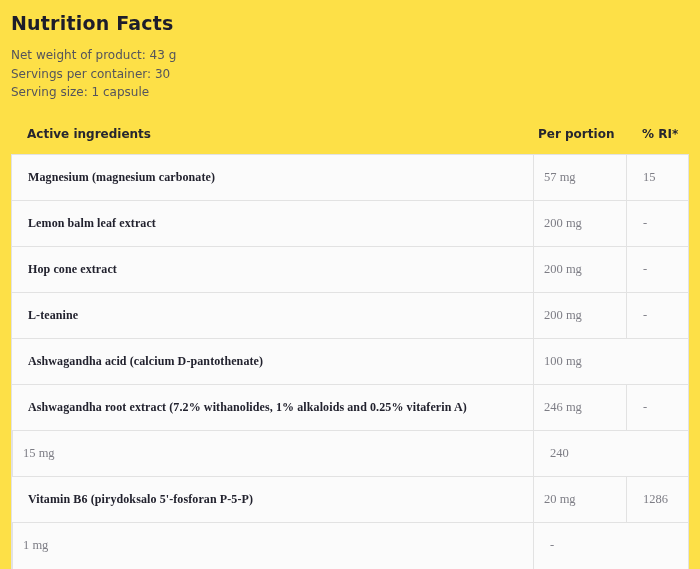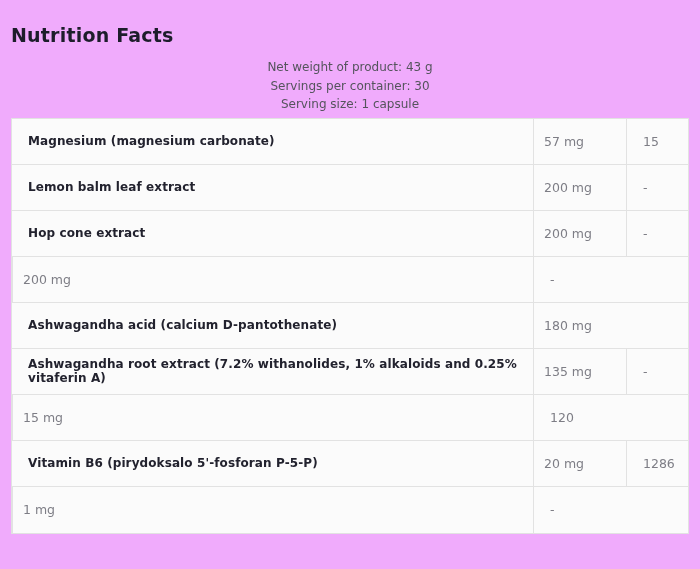--- a/index.html
+++ b/index.html
@@ -4,34 +4,33 @@
 <style>
   * { box-sizing: border-box; margin: 0; padding: 0; }
   html, body {
     width: 700px;
     background: #ffffff;
     font-family: "DejaVu Sans", "Liberation Sans", sans-serif;
   }
   .page {
     width: 700px;
     height: 569px;
-    padding: 24px 11px 0 11px;
-    background: #f0abfc;
+    padding: 12px 11px 0 11px;
+    background: #fde047;
     overflow: hidden;
   }
   .title {
     font-size: 19px;
     font-weight: 700;
     color: #1d1d2b;
     letter-spacing: 0.2px;
     margin-bottom: 12px;
   }
   .meta {
-    margin-bottom: 4px;
-    text-align: center;
+    margin-bottom: 12px;
   }
   .meta-line {
     font-size: 12px;
     line-height: 18.5px;
     color: #54545c;
   }
   .grid {
     display: grid;
     grid-template-columns: 521px 93px 1fr;
     align-items: center;
@@ -45,20 +44,21 @@
     font-weight: 700;
     color: #26262f;
   }
   .th.c1 { padding-left: 16px; }
   .th.c2 { padding-left: 6px; }
   .th.c3 { padding-left: 17px; }
   .table {
     width: 678px;
     border: 1px solid #e2e2e2;
     background: #fbfbfb;
+    font-family: Liberation Serif, serif;
   }
   .row {
     height: 46px;
     border-bottom: 1px solid #e2e2e2;
   }
   .row:last-child { border-bottom: none; }
   .cell {
     height: 100%;
     display: flex;
     align-items: center;
@@ -86,20 +86,25 @@
 <div class="page">
 
   <div class="title">Nutrition Facts</div>
 
   <div class="meta">
     <div class="meta-line">Net weight of product: 43 g</div>
     <div class="meta-line">Servings per container: 30</div>
     <div class="meta-line">Serving size: 1 capsule</div>
   </div>
 
+  <div class="grid thead">
+    <div class="th c1">Active ingredients</div>
+    <div class="th c2">Per portion</div>
+    <div class="th c3">% RI*</div>
+  </div>
 
   <div class="table">
 
     <div class="grid row">
       <div class="cell c1">Magnesium (magnesium carbonate)</div>
       <div class="cell c2">57 mg</div>
       <div class="cell c3">15</div>
     </div>
 
     <div class="grid row">
@@ -108,38 +113,39 @@
       <div class="cell c3">-</div>
     </div>
 
     <div class="grid row">
       <div class="cell c1">Hop cone extract</div>
       <div class="cell c2">200 mg</div>
       <div class="cell c3">-</div>
     </div>
 
     <div class="grid row">
+      <div class="cell c1">L-teanine</div>
       <div class="cell c2">200 mg</div>
       <div class="cell c3">-</div>
     </div>
 
     <div class="grid row">
       <div class="cell c1">Ashwagandha acid (calcium D-pantothenate)</div>
-      <div class="cell c2">180 mg</div>
+      <div class="cell c2">100 mg</div>
     </div>
 
     <div class="grid row">
       <div class="cell c1">Ashwagandha root extract (7.2% withanolides, 1% alkaloids and 0.25% vitaferin A)</div>
-      <div class="cell c2">135 mg</div>
+      <div class="cell c2">246 mg</div>
       <div class="cell c3">-</div>
     </div>
 
     <div class="grid row">
       <div class="cell c2">15 mg</div>
-      <div class="cell c3">120</div>
+      <div class="cell c3">240</div>
     </div>
 
     <div class="grid row">
       <div class="cell c1">Vitamin B6 (pirydoksalo 5'-fosforan P-5-P)</div>
       <div class="cell c2">20 mg</div>
       <div class="cell c3">1286</div>
     </div>
 
     <div class="grid row">
       <div class="cell c2">1 mg</div>

